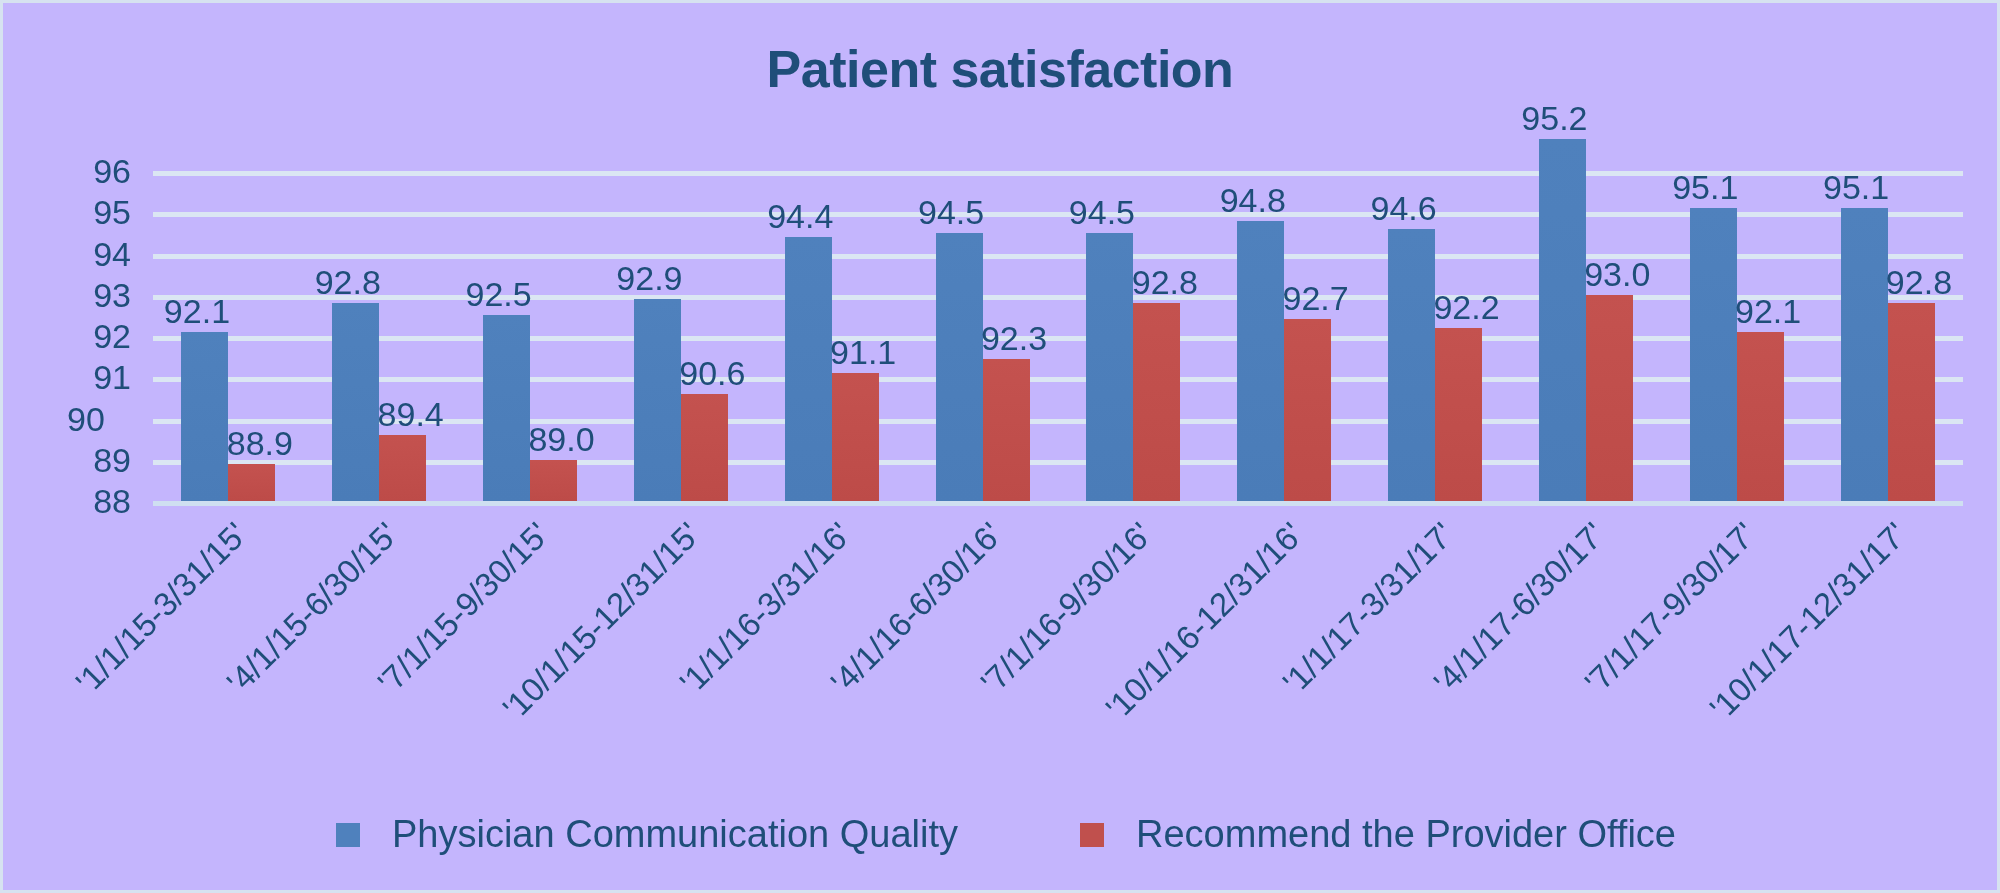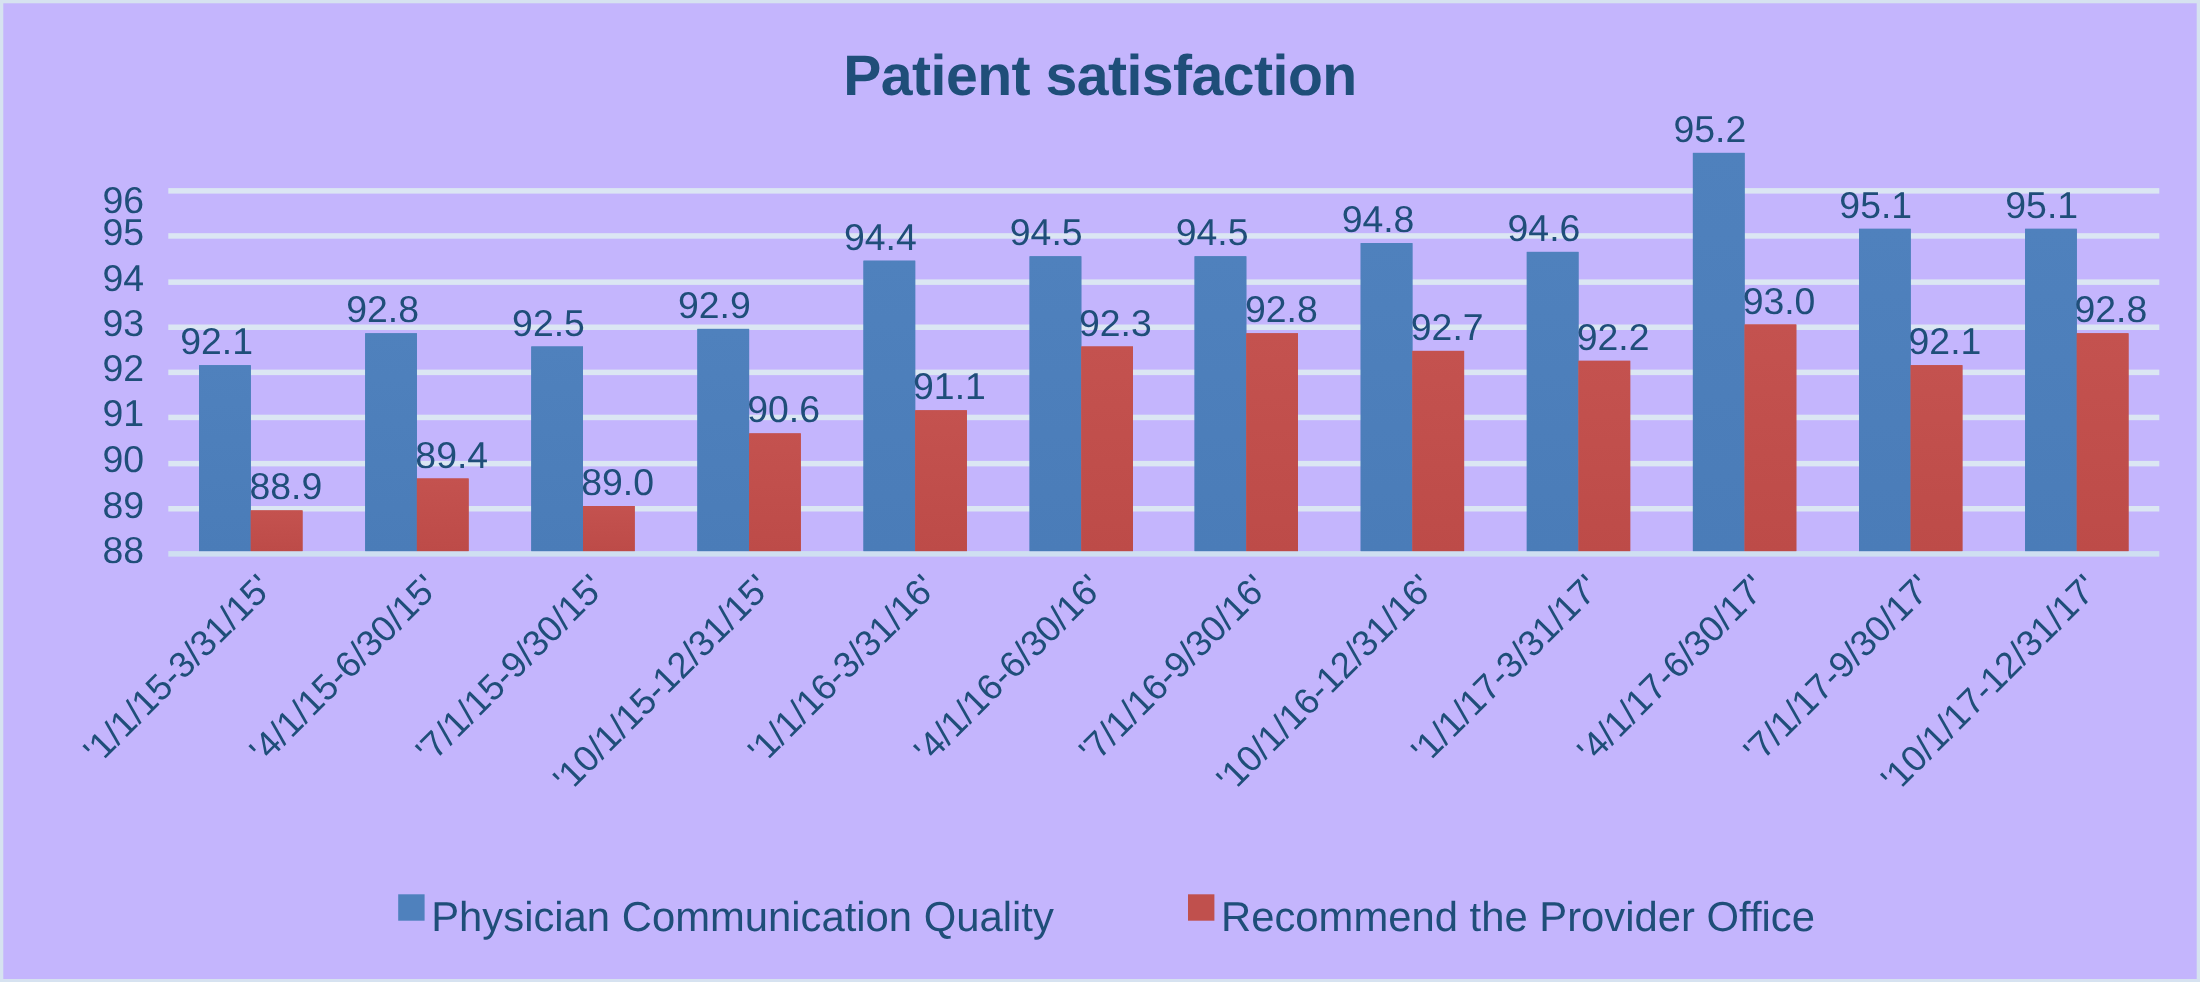--- a/index.html
+++ b/index.html
@@ -131,22 +131,22 @@
     position:absolute;
     left:0;right:0;
     bottom:34px;
     display:flex;
     justify-content:center;
     align-items:center;
     gap:110px;
   }
   .legend-item{
     display:flex;
-    align-items:flex-start;
-    gap:6px;
+    align-items:center;
+    gap:32px;
     font-size:38px;
     color:#1f4e79;
     padding-left:12px;
   }
   .swatch{width:24px;height:24px;display:inline-block;}
   .swatch.blue{background:#4f81bd;}
   .swatch.red{background:#c0504d;}
 </style>
 </head>
 <body>
@@ -161,27 +161,27 @@
         <div class="gridline" style="top: 41.25px;"></div>
         <div class="gridline" style="top: 82.5px;"></div>
         <div class="gridline" style="top: 123.75px;"></div>
         <div class="gridline" style="top: 165px;"></div>
         <div class="gridline" style="top: 206.25px;"></div>
         <div class="gridline" style="top: 247.5px;"></div>
         <div class="gridline" style="top: 288.75px;"></div>
         <div class="gridline baseline" style="top: 330px;"></div>
       </div>
     <div id="yticks">
-        <div class="ytick" style="top: 12px;">96</div>
+        <div class="ytick" style="top: 0px;">96</div>
         <div class="ytick" style="top: 41.25px;">95</div>
         <div class="ytick" style="top: 82.5px;">94</div>
         <div class="ytick" style="top: 123.75px;">93</div>
         <div class="ytick" style="top: 165px;">92</div>
         <div class="ytick" style="top: 206.25px;">91</div>
-        <div class="ytick" style="top: 247.5px;">90</div>
+        <div class="ytick" style="top: 247.5px; text-align: center;">90</div>
         <div class="ytick" style="top: 288.75px;">89</div>
         <div class="ytick" style="top: 330px;">88</div>
       </div>
     <div id="cols">
         <div class="group">
           <div class="barwrap blue-wrap">
             <div class="bar blue" title="Physician Communication Quality '1/1/15-3/31/15': 92.1" style="height: 169.125px;">
               <div class="dlabel">92.1</div>
             </div>
           </div>
@@ -239,21 +239,21 @@
             </div>
           </div>
         </div>
         <div class="group">
           <div class="barwrap blue-wrap">
             <div class="bar blue" title="Physician Communication Quality '4/1/16-6/30/16': 94.5" style="height: 268.125px;">
               <div class="dlabel">94.5</div>
             </div>
           </div>
           <div class="barwrap red-wrap">
-            <div class="bar red" title="Recommend the Provider Office '4/1/16-6/30/16': 92.3" style="height: 186px;">
+            <div class="bar red" title="Recommend the Provider Office '4/1/16-6/30/16': 92.3" style="height: 142px;">
               <div class="dlabel">92.3</div>
             </div>
           </div>
         </div>
         <div class="group">
           <div class="barwrap blue-wrap">
             <div class="bar blue" title="Physician Communication Quality '7/1/16-9/30/16': 94.5" style="height: 268.125px;">
               <div class="dlabel">94.5</div>
             </div>
           </div>

